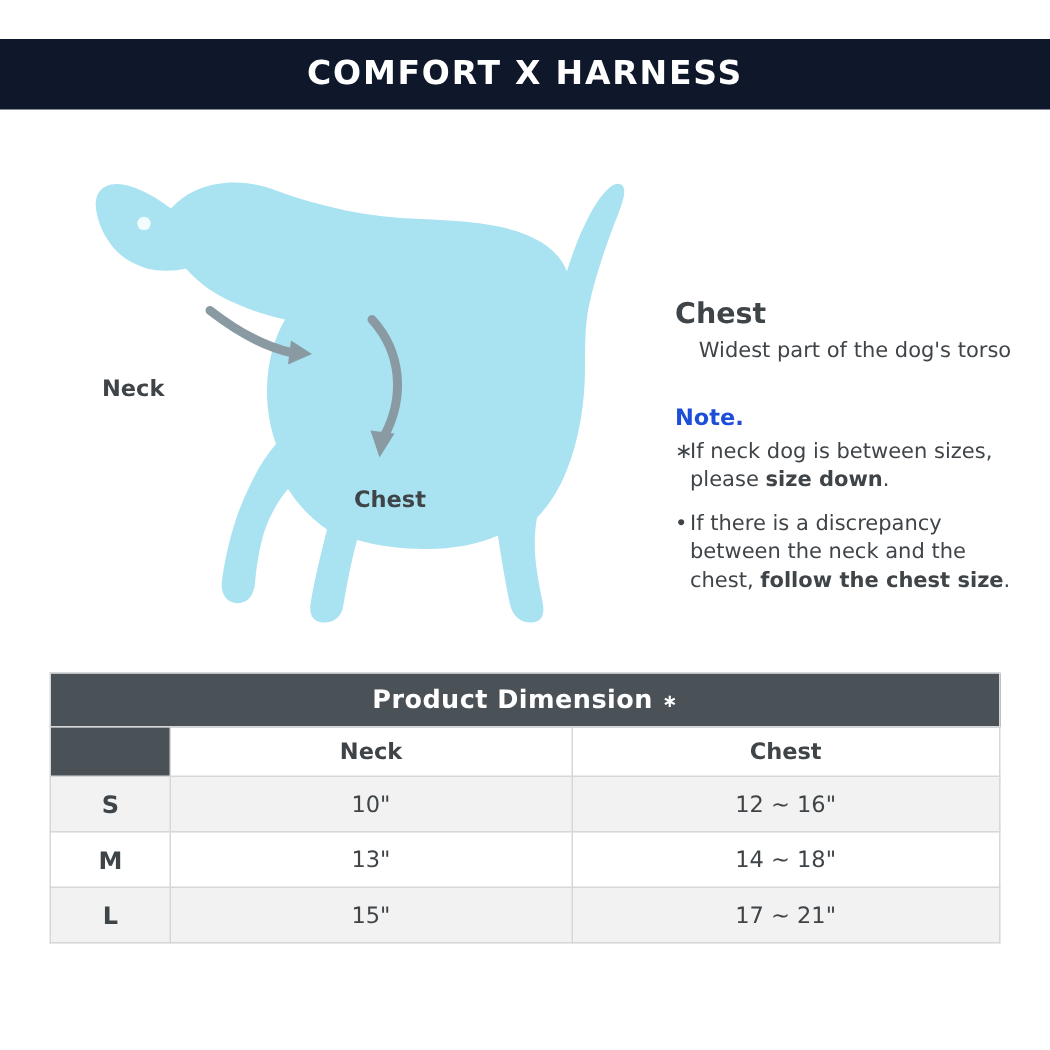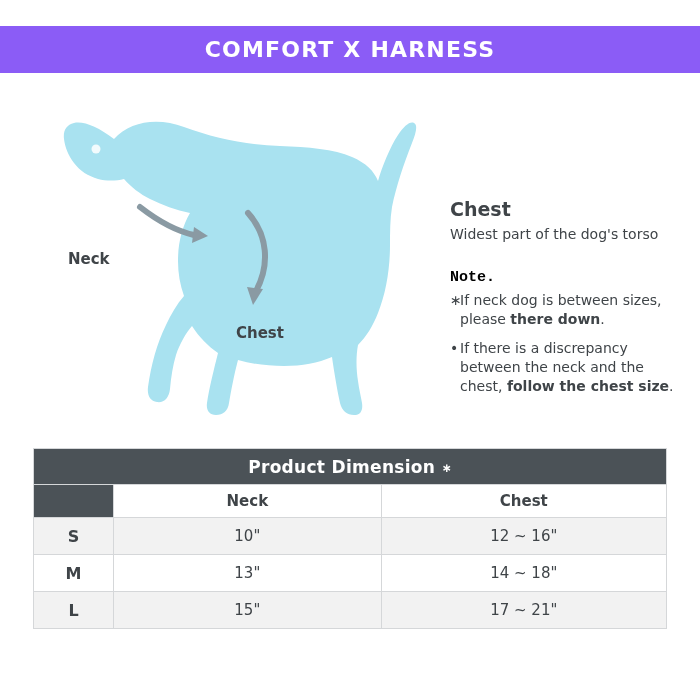--- a/index.html
+++ b/index.html
@@ -20,21 +20,21 @@
     height: 700px;
   }
 
   
   .header {
     position: absolute;
     left: 0;
     top: 26px;
     width: 700px;
     height: 47px;
-    background: #8b5cf6;
+    background: #0f172a;
     display: flex;
     align-items: center;
     justify-content: center;
   }
   .header-title {
     color: #ffffff;
     font-size: 22px;
     font-weight: bold;
     letter-spacing: 1.2px;
     font-family: "DejaVu Sans", sans-serif;
@@ -74,27 +74,27 @@
     font-weight: bold;
     color: #3f4448;
     margin: 0 0 4px 0;
     line-height: 1.2;
   }
   .info-p {
     font-size: 14px;
     line-height: 1.32;
     color: #3f4448;
     margin: 0;
+    text-align: center;
   }
   .note-h {
     font-size: 15px;
     font-weight: bold;
-    color: #000000;
+    color: #1d4ed8;
     margin: 26px 0 5px 0;
-    font-family: Liberation Mono, monospace;
   }
   .note-item {
     font-size: 14px;
     line-height: 1.35;
     color: #3f4448;
     margin: 0 0 10px 0;
     position: relative;
     padding-left: 10px;
   }
   .note-item .marker {
@@ -219,21 +219,21 @@
     <div class="label label-chest">Chest</div>
 
     <div class="infoblock">
       <div class="info-h">Chest</div>
       <div class="info-p">Widest part of the dog's torso</div>
 
       <div class="note-h">Note.</div>
 
       <div class="note-item">
         <span class="marker">∗</span>
-        <span>If neck dog is between sizes, please </span><b>there down</b><span>.</span>
+        <span>If neck dog is between sizes, please </span><b>size down</b><span>.</span>
       </div>
 
       <div class="note-item">
         <span class="marker">•</span>
         <span>If there is a discrepancy between the neck and the chest, </span><b>follow the chest size</b><span>.</span>
       </div>
     </div>
   </div>
 
   <table class="table">

